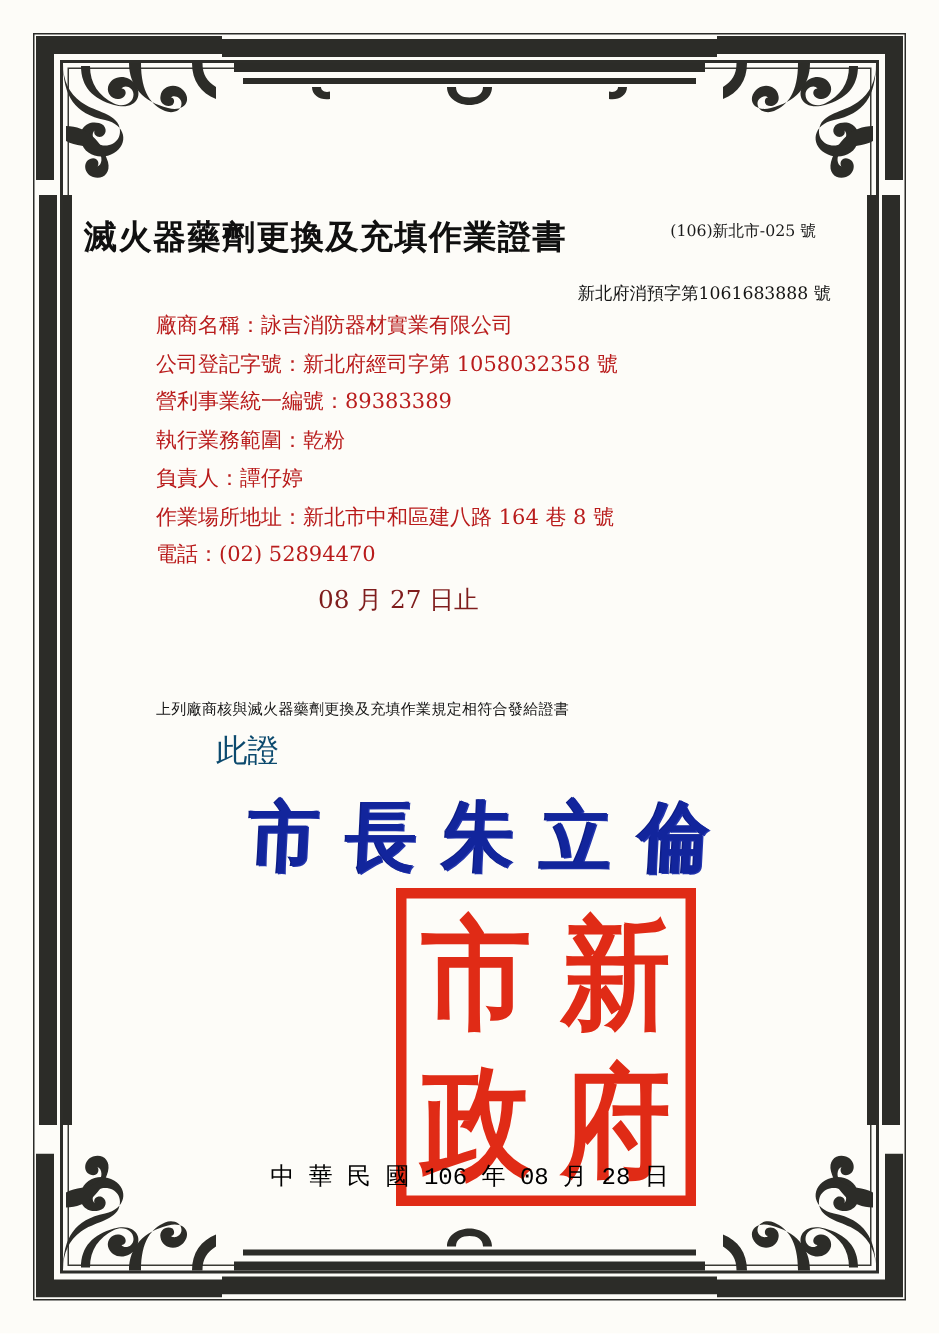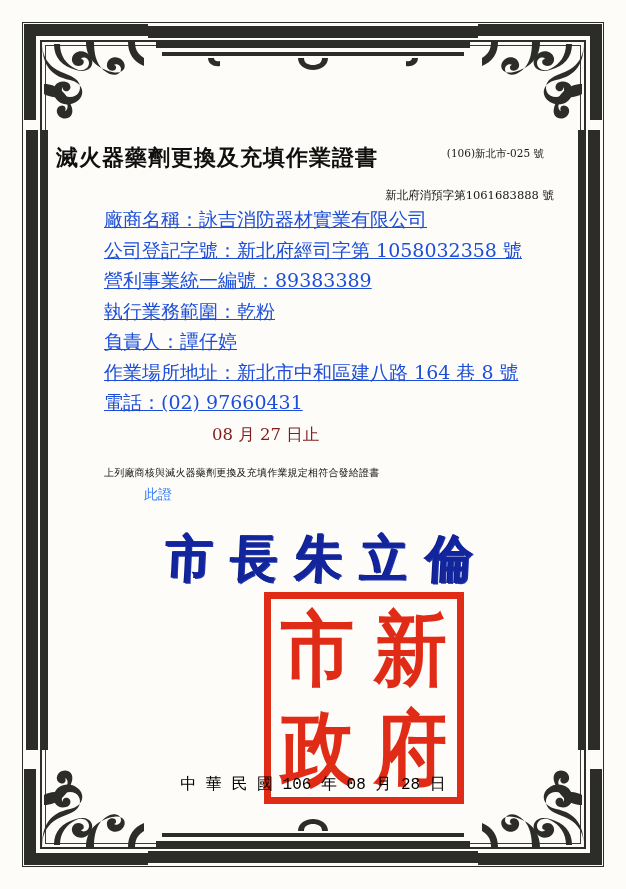--- a/index.html
+++ b/index.html
@@ -97,26 +97,25 @@
     font-size: 11.5px;
     color: #151515;
   }
   .fields {
     position: absolute;
     left: 48px; top: 152px;
     width: 450px;
   }
   .field-row {
     font-family: "DejaVu Serif", serif;
-    font-size: 19px;
-    color: #1d4ed8;
+    font-size: 14px;
+    color: #b91c1c;
     line-height: 1.0;
     margin-bottom: 11.5px;
     white-space: nowrap;
-    text-decoration: underline;
   }
   .field-row .lbl { }
   .field-row .val { }
   .field-cont {
     font-family: "DejaVu Serif", serif;
     font-size: 16.5px;
     color: #7f1d1d;
     margin-left: 108px;
     margin-bottom: 12px;
   }
@@ -126,22 +125,22 @@
     width: 440px;
     font-family: "DejaVu Serif", serif;
     font-size: 10px;
     color: #141414;
     letter-spacing: 0.2px;
   }
   .hereby {
     position: absolute;
     left: 88px; top: 428px;
     font-family: "DejaVu Serif", serif;
-    font-size: 14px;
-    color: #3b82f6;
+    font-size: 21px;
+    color: #0c4a6e;
     text-align: center;
   }
   
   .signature {
     position: absolute;
     left: 72px; top: 468px;
     width: 400px; height: 70px;
     color: #12259c;
     font-family: "DejaVu Serif", serif;
     font-weight: bold;
@@ -305,21 +304,21 @@
       <div class="field-row">
         <span class="lbl">執行業務範圍：</span><span class="val">乾粉</span>
       </div>
       <div class="field-row">
         <span class="lbl">負責人：</span><span class="val">譚仔婷</span>
       </div>
       <div class="field-row">
         <span class="lbl">作業場所地址：</span><span class="val">新北市中和區建八路 164 巷 8 號</span>
       </div>
       <div class="field-row">
-        <span class="lbl">電話：</span><span class="val">(02) 97660431</span>
+        <span class="lbl">電話：</span><span class="val">(02) 52894470</span>
       </div>
       <div class="field-cont">08 月 27 日止</div>
     </div>
 
     <div class="statement">上列廠商核與滅火器藥劑更換及充填作業規定相符合發給證書</div>
 
     <div class="hereby">此證</div>
 
     <div class="signature">市長朱立倫</div>
 

